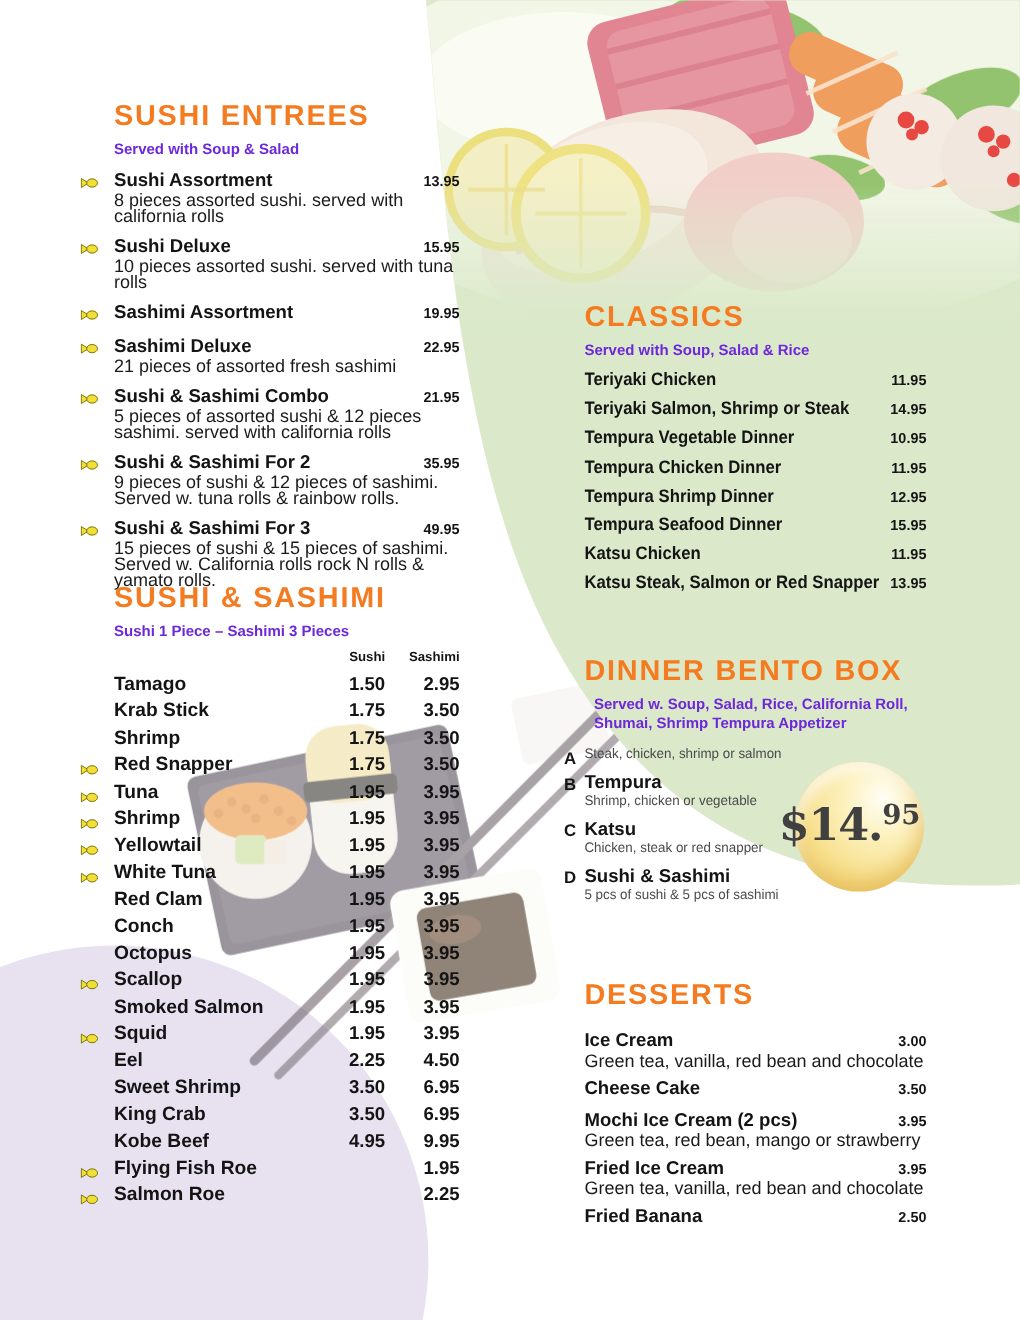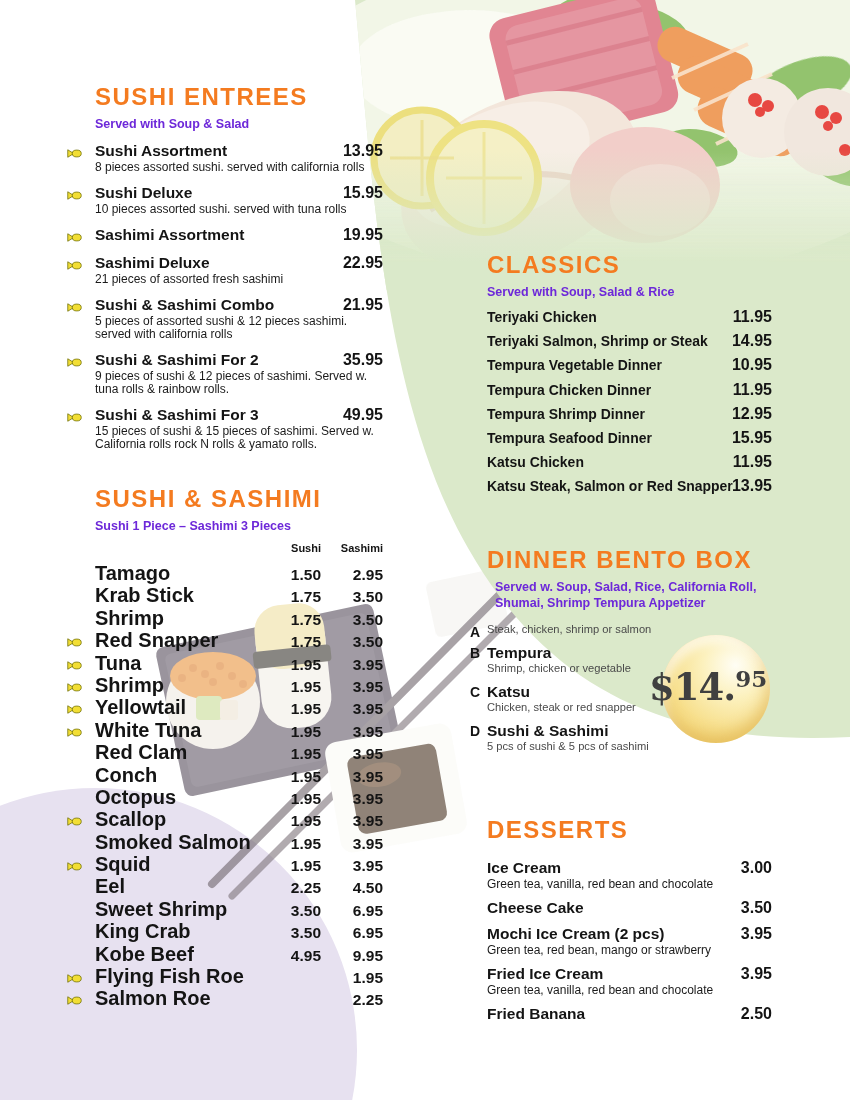--- a/index.html
+++ b/index.html
@@ -6,30 +6,30 @@
   .page{position:relative;width:850px;height:1100px;overflow:hidden;background:#fff;
         font-family:"Liberation Sans",sans-serif;color:#141414;}
   .bg{position:absolute;left:0;top:0;z-index:0;}
   section{position:absolute;z-index:2;}
   .t{margin:0;color:#F47B20;font-size:24px;letter-spacing:1.5px;font-weight:bold;line-height:26px;font-family:"Liberation Sans",sans-serif;}
   .sub{color:#6d28d9;font-size:12.5px;font-weight:bold;line-height:16px;margin-top:6px;}
   .ind{margin-left:30px;}
   
   .erow{position:relative;padding-left:30px;margin-bottom:10px;}
   .erow .nm,.drow .nm{font-weight:bold;font-size:15.5px;line-height:18px;white-space:nowrap;display:inline-block;}
-  .erow .pr,.drow .pr,.crow .pr{position:absolute;right:0;top:0;font-weight:bold;font-size:16px;line-height:18px;}
-  .erow .ds,.drow .ds{font-size:12px;line-height:13px;margin-top:1px;color:#1a1a1a;}
+  .erow .pr,.drow .pr,.crow .pr{position:absolute;right:0;top:0;font-weight:bold;font-size:12px;line-height:18px;}
+  .erow .ds,.drow .ds{font-size:15px;line-height:13px;margin-top:1px;color:#1a1a1a;}
   .mk{position:absolute;left:2px;top:3px;width:15px;height:11px;}
   .mkr{position:absolute;left:2px;top:5px;width:15px;height:11px;}
   
   .lhead{display:flex;align-items:baseline;height:20px;margin-top:8px;}
   .lhead .sp{flex:1;}
   .lhead .h1,.lhead .h2{width:62px;text-align:right;font-weight:bold;font-size:11px;}
   .lrow{display:flex;align-items:baseline;height:22.4px;position:relative;}
-  .lrow .nm{flex:1;padding-left:30px;font-weight:bold;font-size:20px;white-space:nowrap;}
+  .lrow .nm{flex:1;padding-left:30px;font-weight:bold;font-size:16px;white-space:nowrap;}
   .lrow .p1,.lrow .p2{width:62px;text-align:right;font-weight:bold;font-size:15.5px;}
   
   .crow{position:relative;height:24.2px;}
   .crow .nm{position:absolute;left:0;top:0;font-weight:bold;font-size:15px;line-height:18px;white-space:nowrap;
             transform:scaleX(.93);transform-origin:left;}
   
   .brow{position:relative;padding-left:17px;margin-bottom:8px;}
   .brow .lt{position:absolute;left:0;top:1px;font-weight:bold;font-size:14px;}
   .brow .nm{font-weight:bold;font-size:15.5px;line-height:18px;}
   .brow .ds{font-size:11.5px;color:#4A4A4A;line-height:13px;white-space:nowrap;transform:scaleX(.97);transform-origin:left;}

